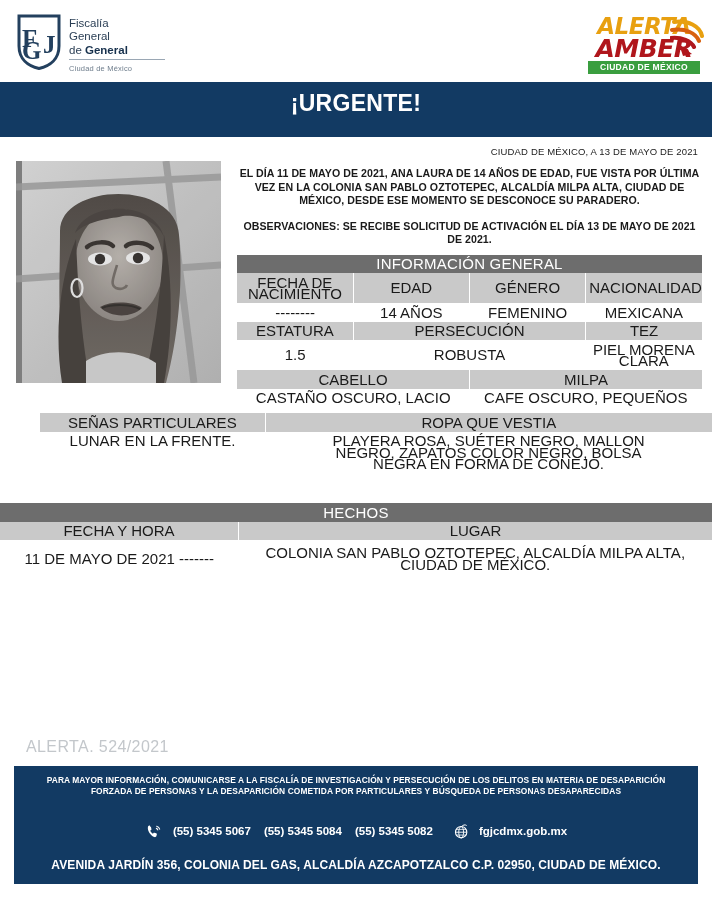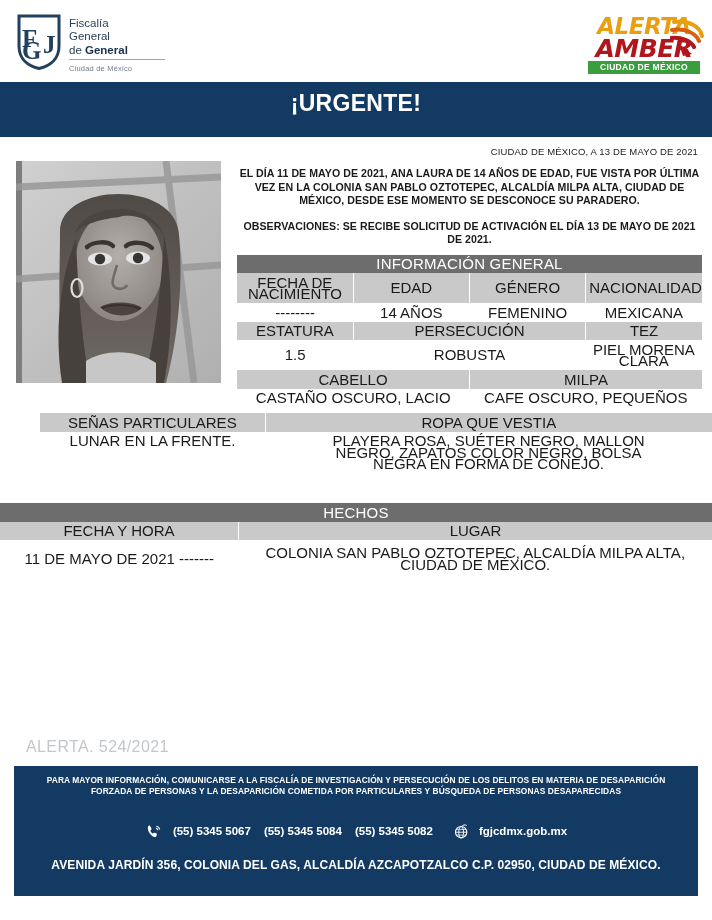--- a/index.html
+++ b/index.html
@@ -181,21 +181,21 @@
   }
 
   
   .footer {
     position: absolute;
     left: 14px;
     top: 766px;
     width: 684px;
     background: #123a63;
     color: #ffffff;
-    padding: 9px 14px 24px 14px;
+    padding: 9px 14px 12px 14px;
   }
   .footer-top {
     text-align: center;
     font-size: 8.4px;
     font-weight: bold;
     line-height: 11px;
     letter-spacing: .1px;
   }
   .footer-contact {
     display: flex;

